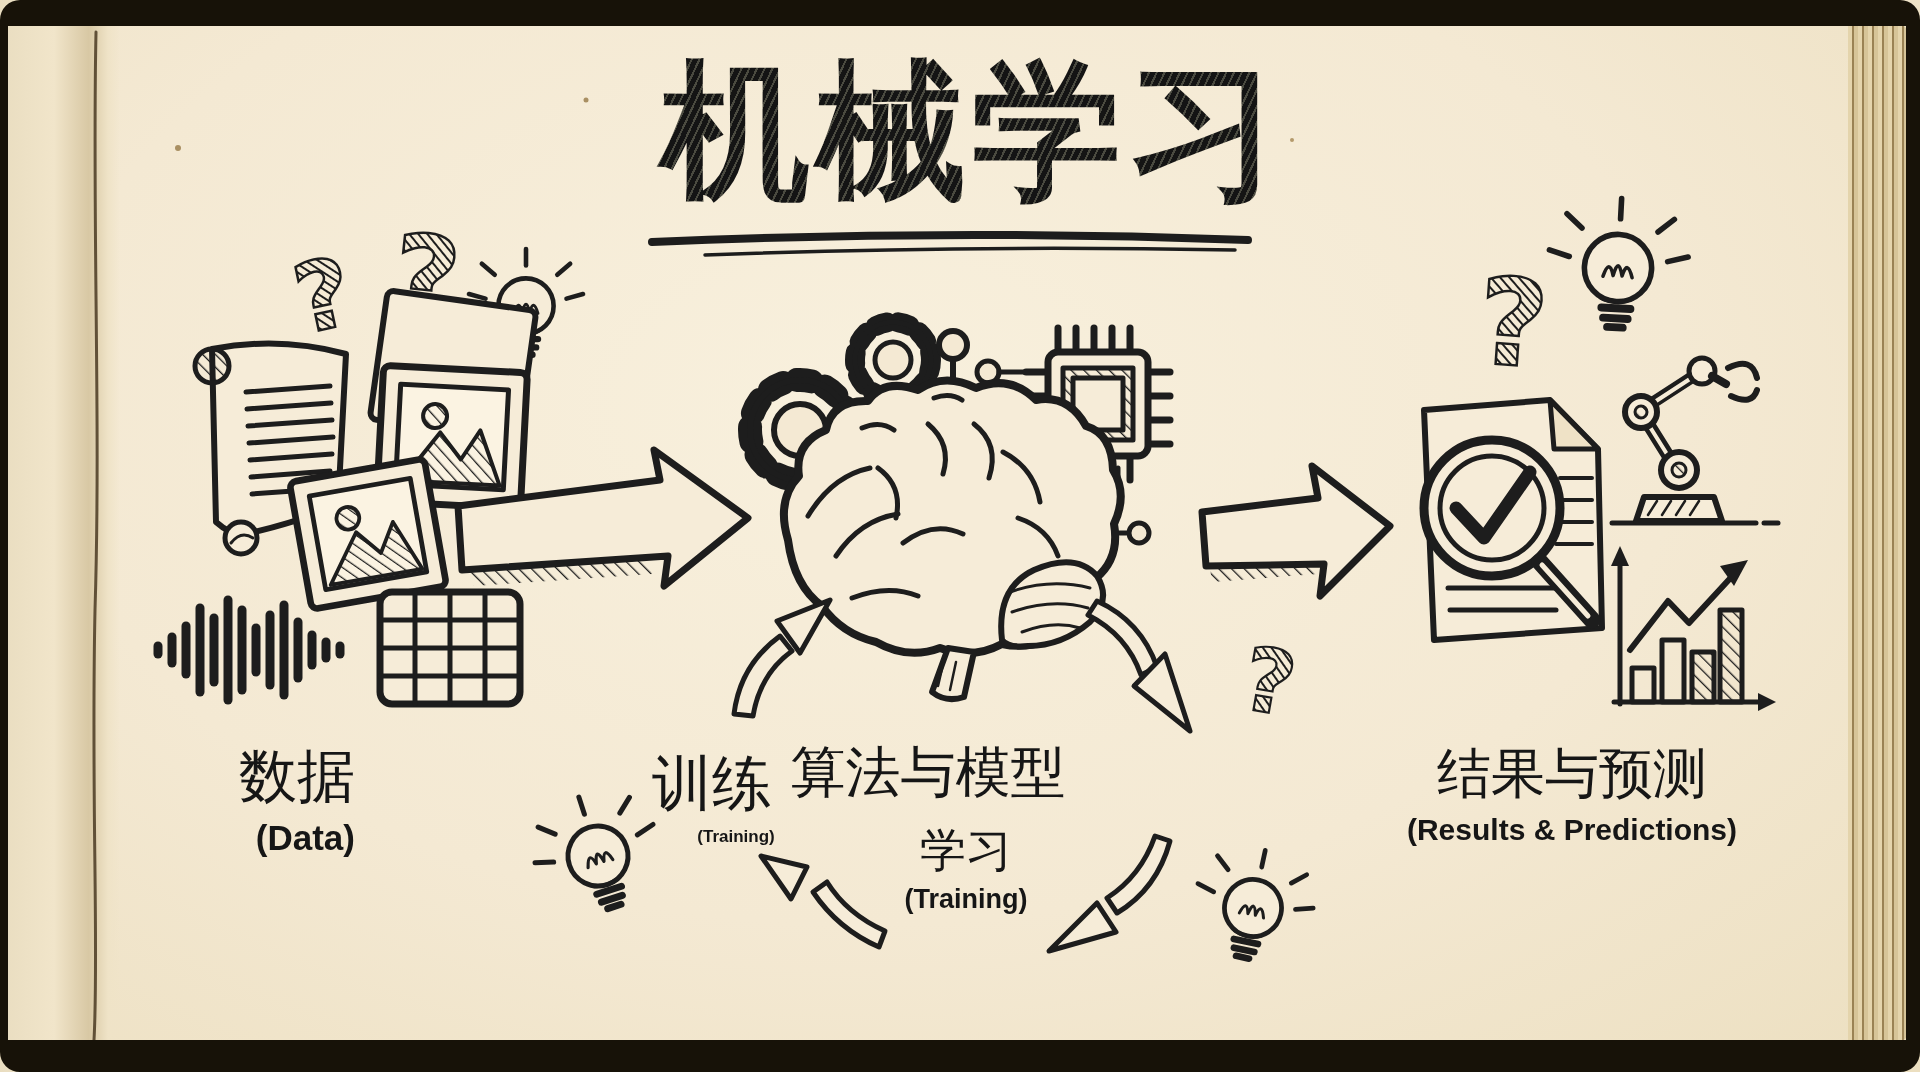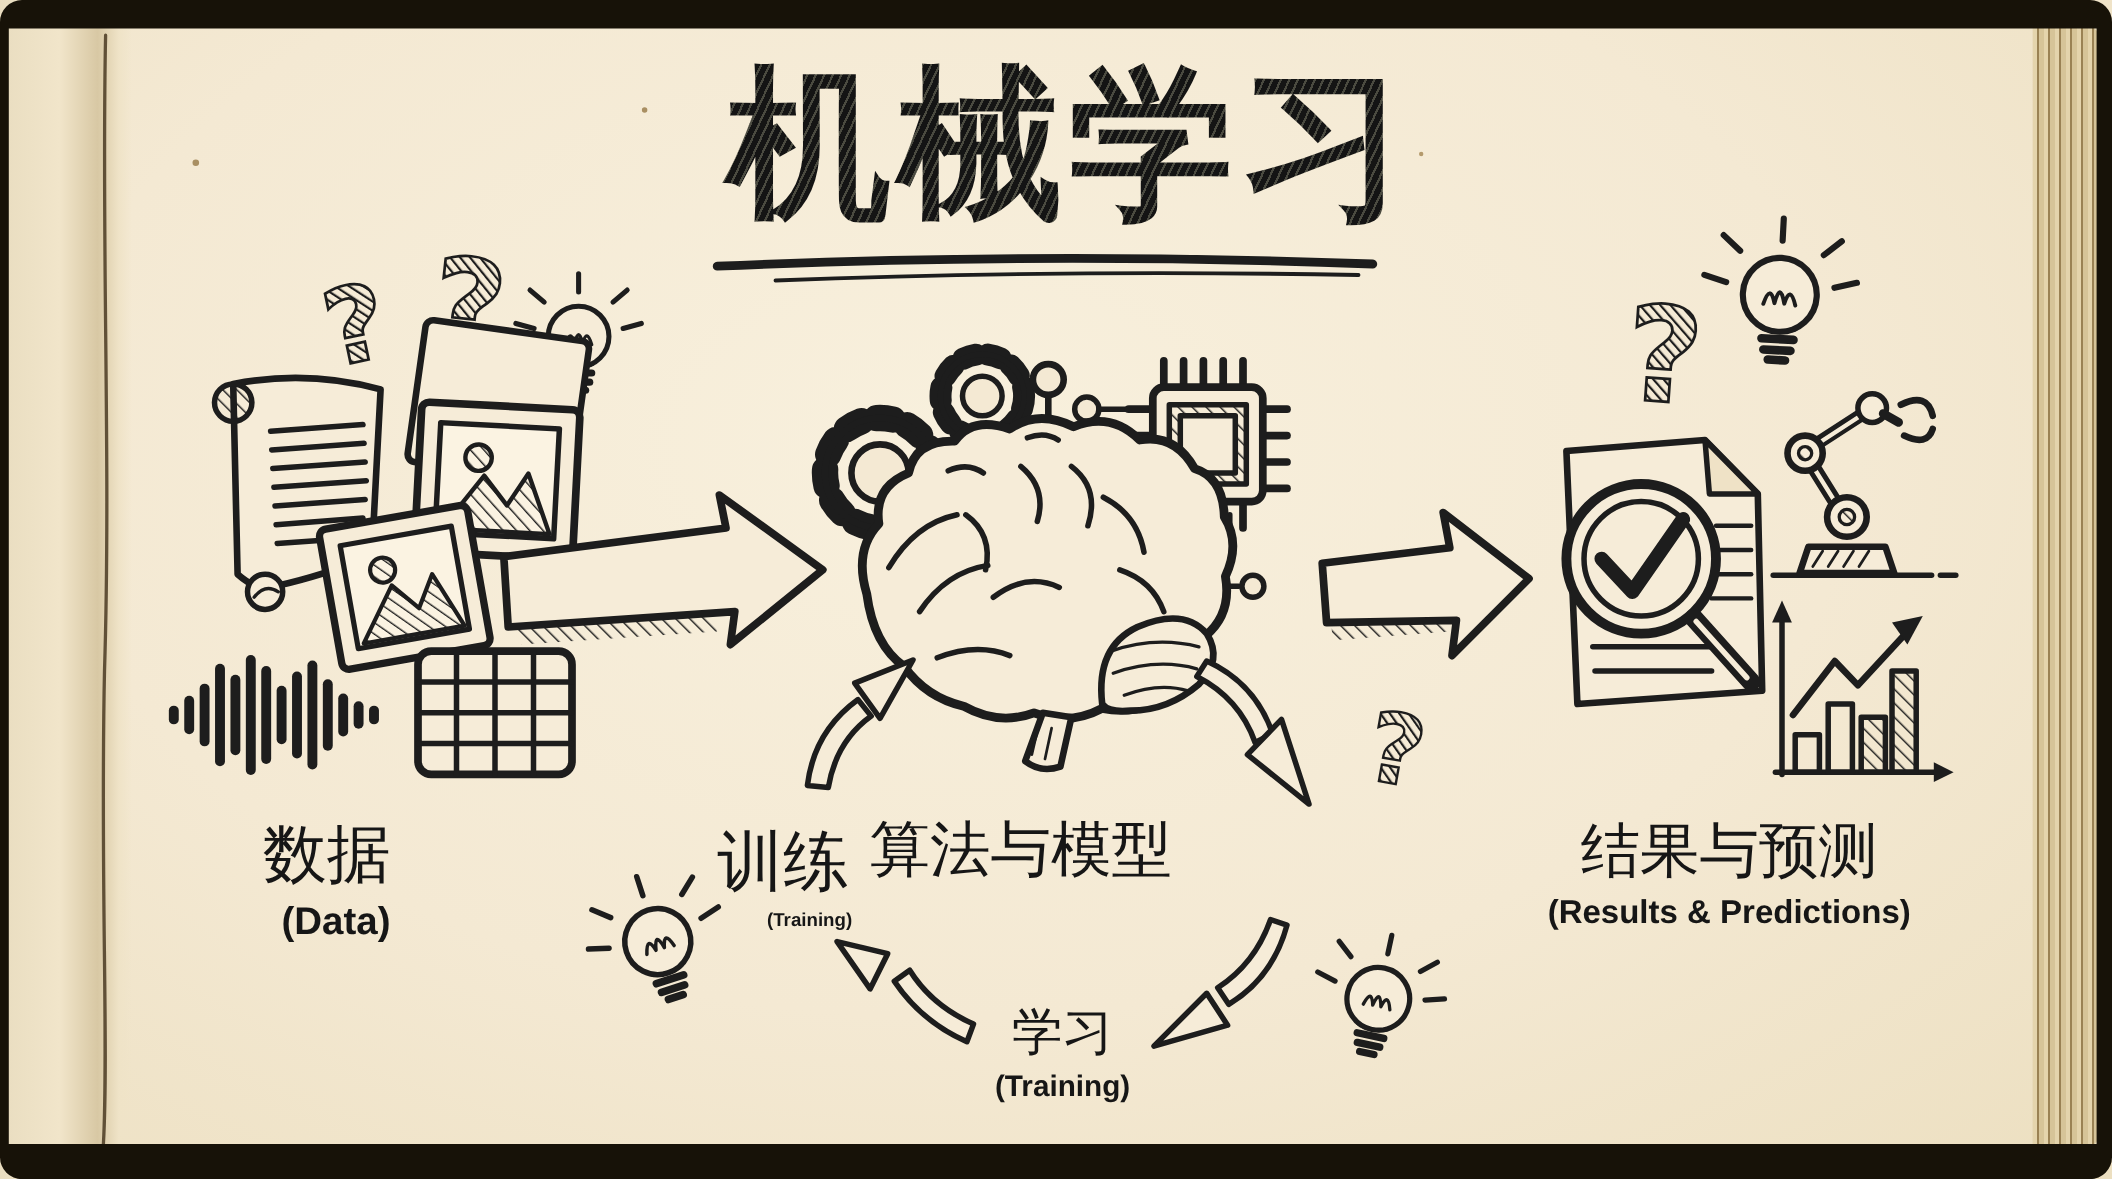--- a/index.html
+++ b/index.html
@@ -26,21 +26,21 @@
       -webkit-background-clip:text;background-clip:text;color:transparent;}
   }
   
   .lbl{position:absolute;transform:translateX(-50%);text-align:center;color:#161616;z-index:3;white-space:nowrap;}
   .lbl .zh{display:block;font-weight:400;text-align:center;}
   .lbl .en{display:block;font-weight:600;margin-top:2px;}
   .lbl-data{left:297px;top:738px;}   .lbl-data .zh{font-size:58px;}   .lbl-data .en{font-size:35px;text-align:right;}
   .lbl-training{left:712px;top:744px;} .lbl-training .zh{font-size:60px;} .lbl-training .en{font-size:17px;margin-left:48px;}
   .lbl-model{left:928px;top:736px;}  .lbl-model .zh{font-size:55px;}
   .lbl-opt{left:1090px;top:744px;}   .lbl-opt .zh{font-size:46px;}    .lbl-opt .en{font-size:27px;}
-  .lbl-learning{left:966px;top:908px;} .lbl-learning .zh{font-size:46px;} .lbl-learning .en{font-size:27px;}
+  .lbl-learning{left:966px;top:820px;} .lbl-learning .zh{font-size:46px;} .lbl-learning .en{font-size:27px;}
   .lbl-results{left:1572px;top:738px;} .lbl-results .zh{font-size:54px;} .lbl-results .en{font-size:30px;}
   .qm{font-family:"DejaVu Sans","Liberation Sans",sans-serif;font-weight:700;}
 </style>
 </head>
 <body>
 
 <div class="stage">
   <div class="paper"></div>
   <div class="spine"></div>
 

